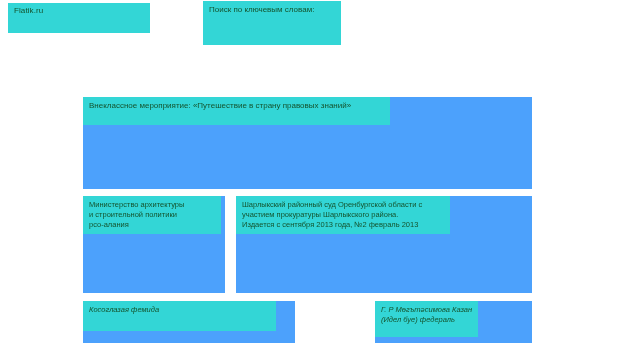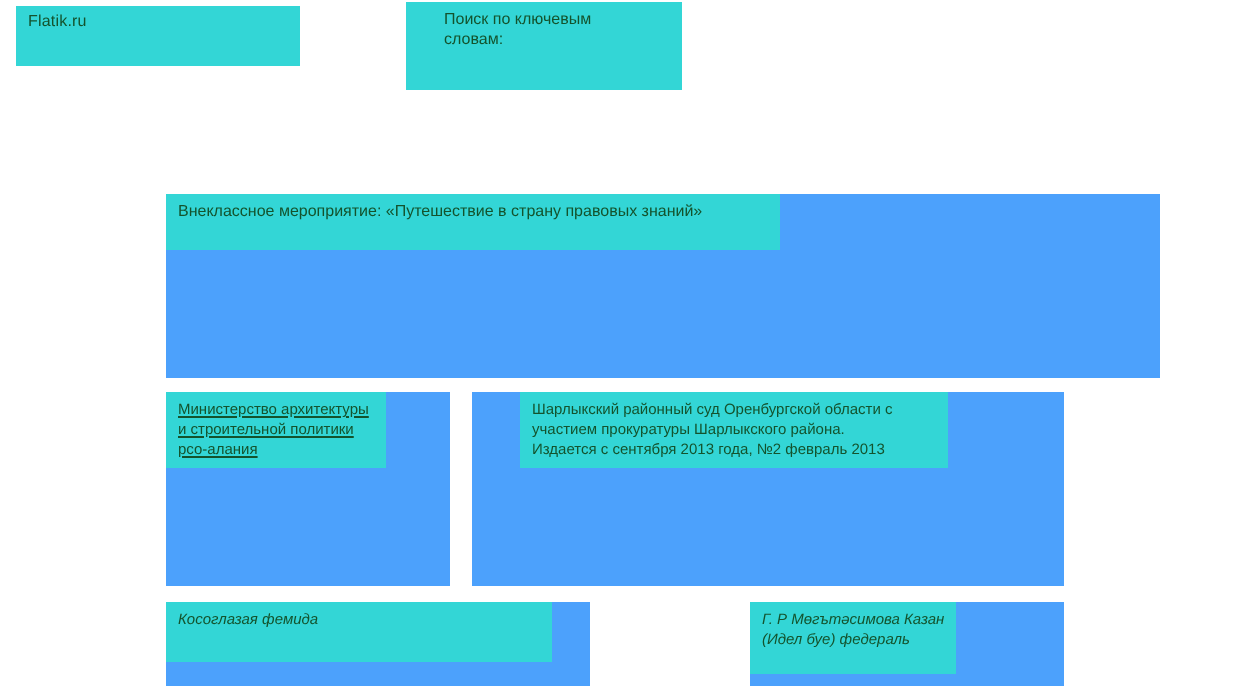--- a/index.html
+++ b/index.html
@@ -49,36 +49,35 @@
     letter-spacing: .1px;
   }
 
   .search-block {
     position: absolute;
     left: 203px;
     top: 1px;
     width: 138px;
     height: 44px;
     box-sizing: border-box;
-    padding: 4px 19px;
+    padding: 4px 6px;
   }
   .search-label {
     font-size: 8px;
     line-height: 10px;
     display: block;
   }
 
   
   .article-card {
     position: absolute;
     left: 83px;
     top: 97px;
     width: 449px;
     height: 92px;
-    padding-left: 48px;
   }
   .article-title-band {
     position: absolute;
     left: 0;
     top: 0;
     width: 307px;
     height: 28px;
     box-sizing: border-box;
     padding: 4px 6px;
   }
@@ -104,22 +103,22 @@
   .mid-card-a { left: 0; width: 142px; }
   .mid-card-b { left: 153px; width: 296px; }
 
   .mid-band {
     position: absolute;
     left: 0;
     top: 0;
     box-sizing: border-box;
     padding: 4px 6px;
   }
-  .mid-band-a { width: 110px; height: 38px; text-decoration: underline; }
-  .mid-band-b { width: 214px; height: 38px; margin-left: 24px; }
+  .mid-band-a { width: 138px; height: 38px; }
+  .mid-band-b { width: 214px; height: 38px; }
 
   .mid-line {
     font-size: 7.5px;
     line-height: 10px;
     display: block;
     white-space: nowrap;
   }
 
   
   .bottom-row {

